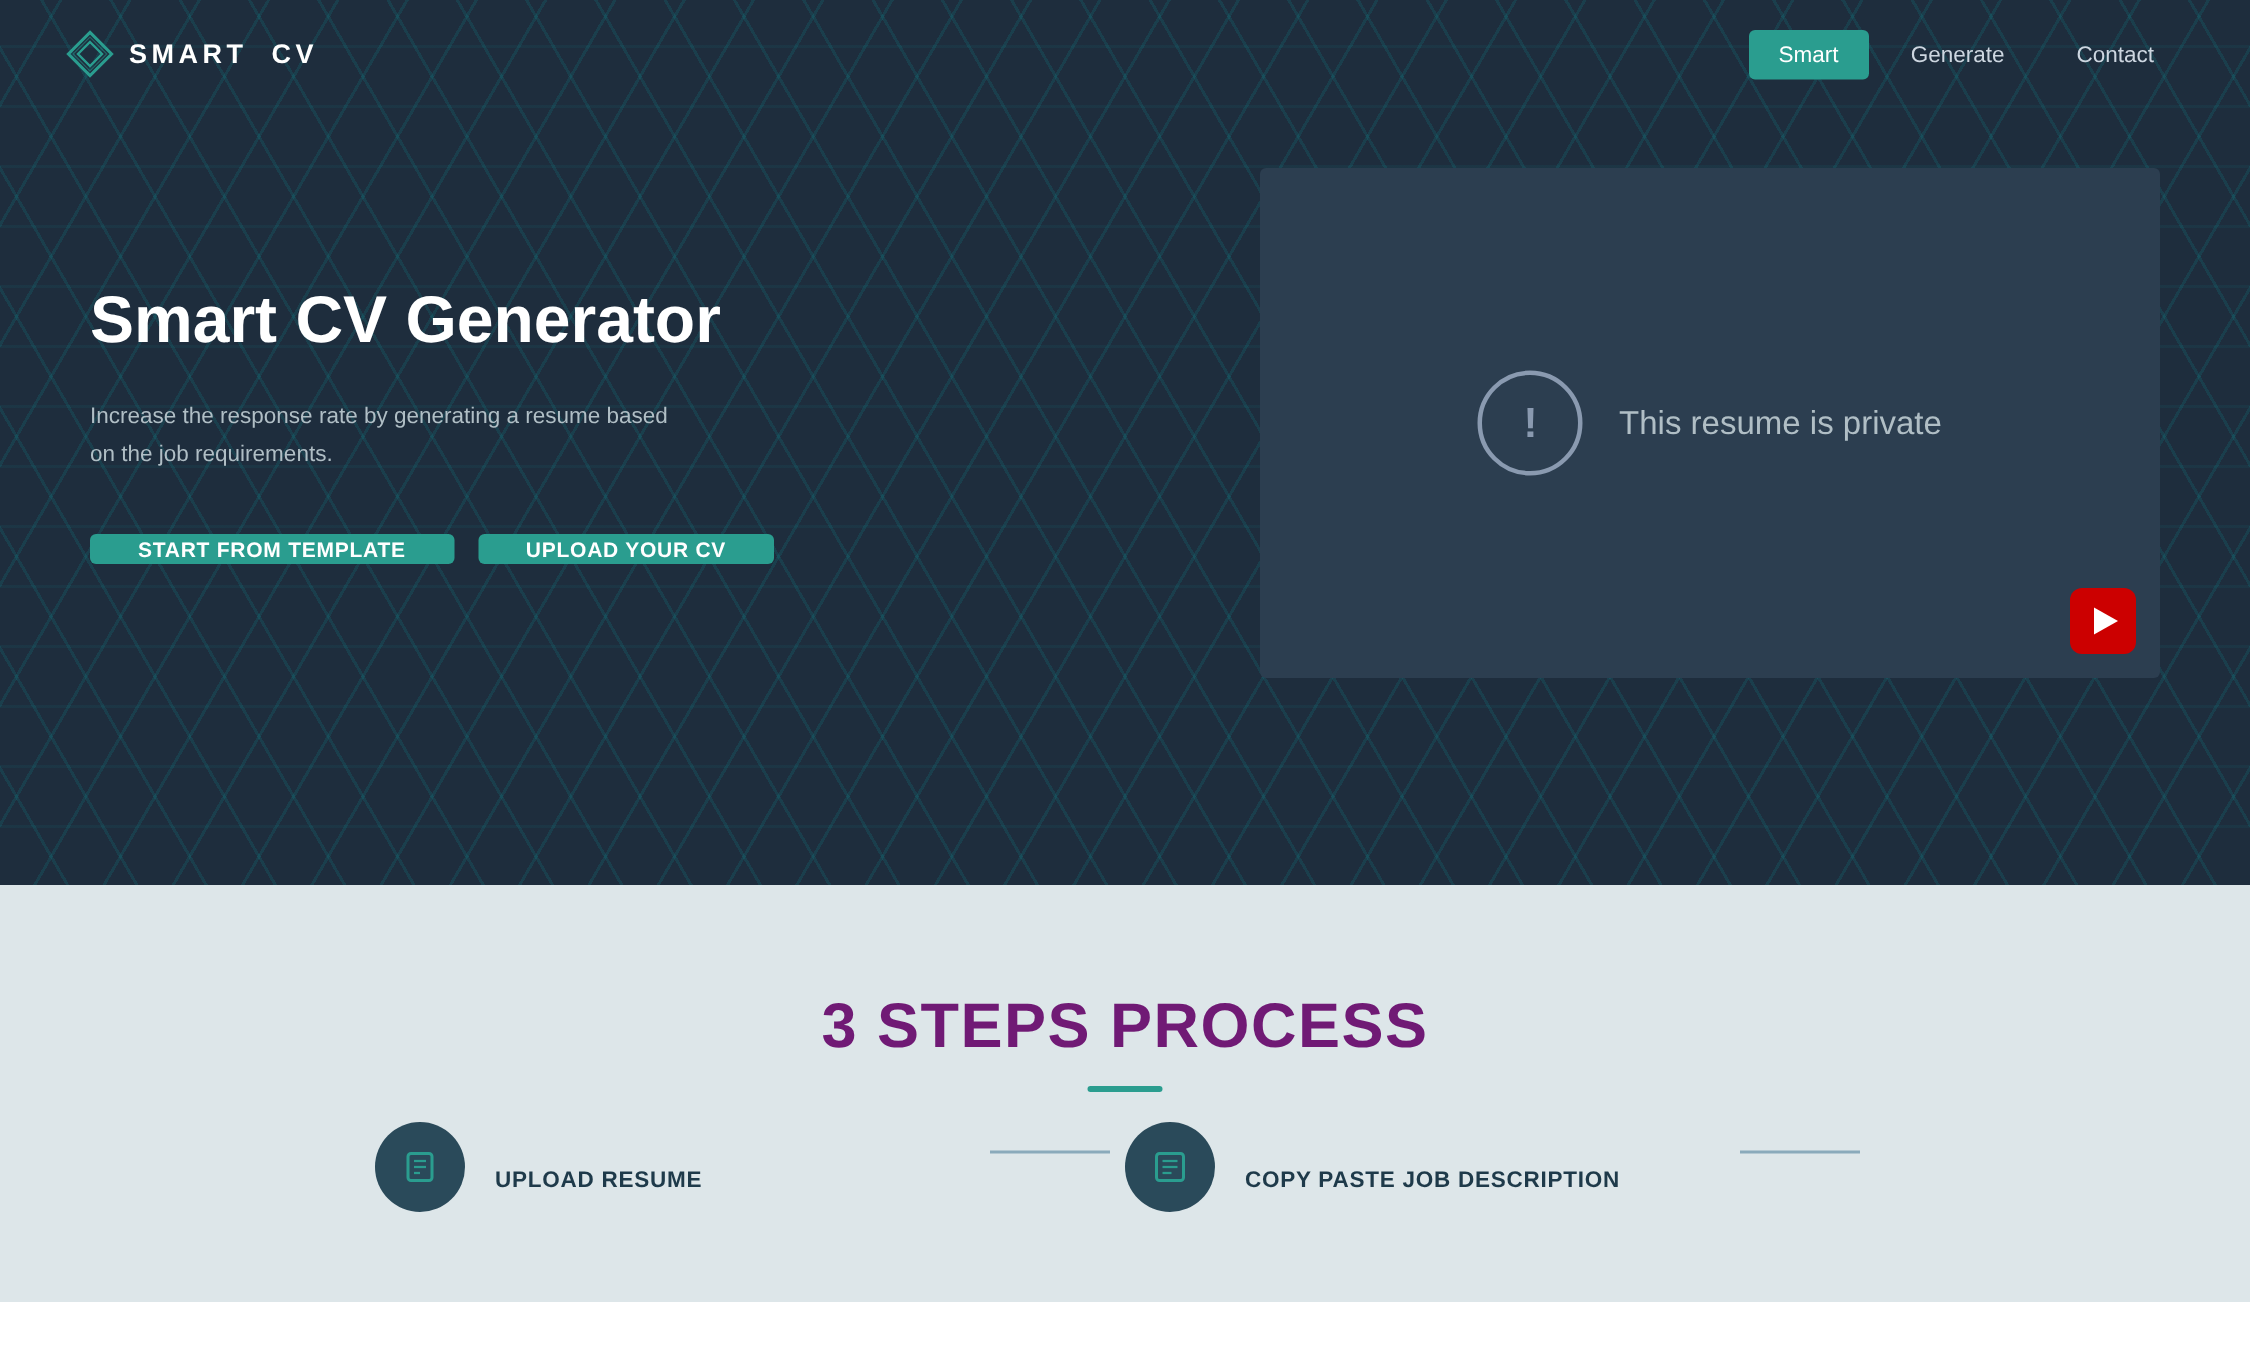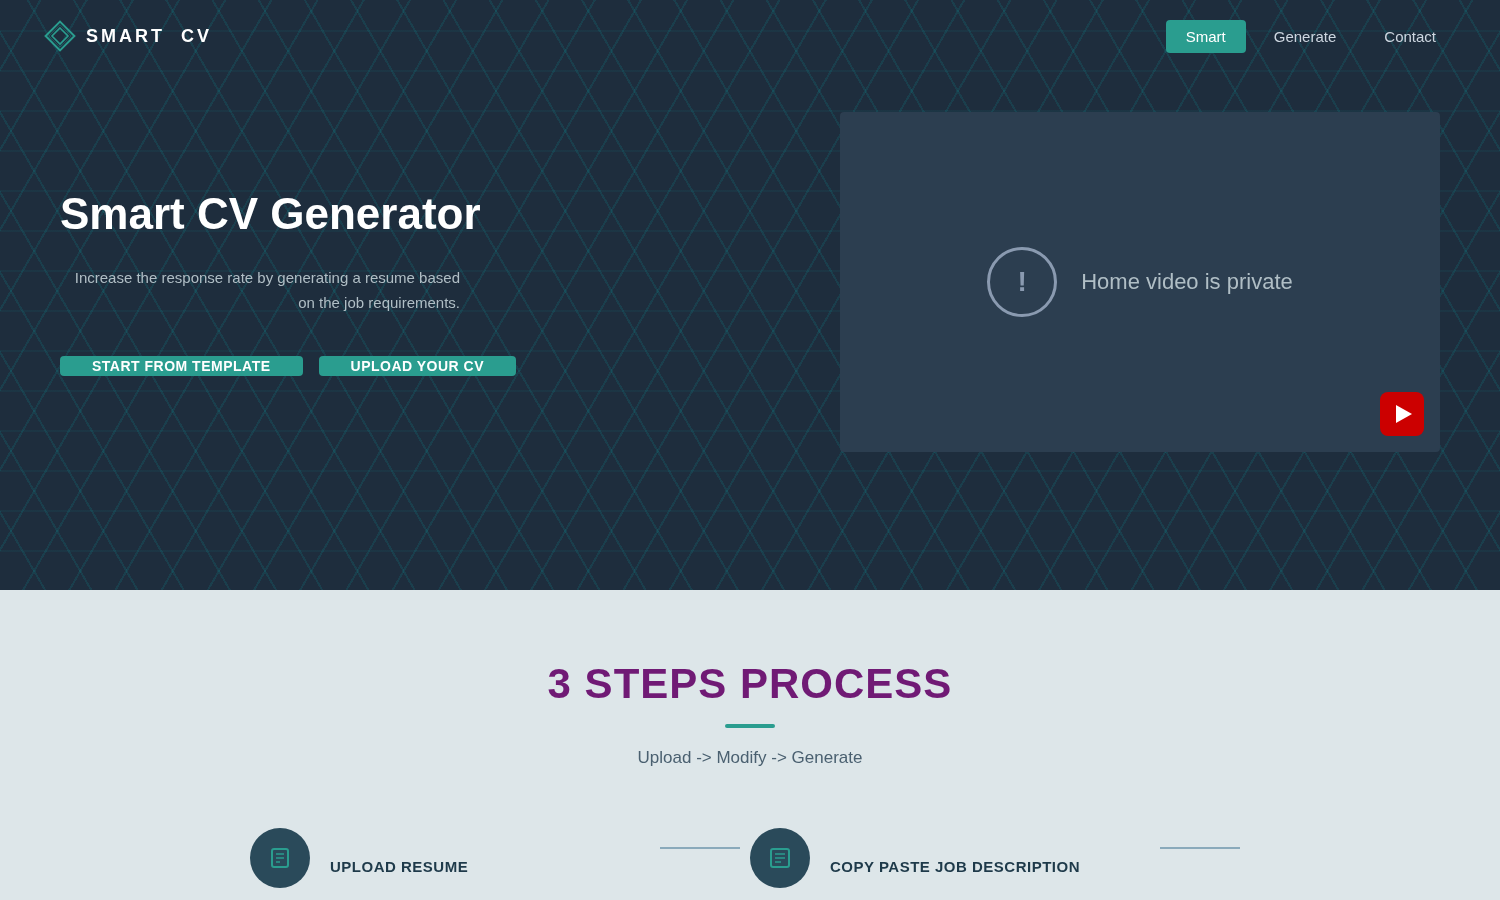--- a/index.html
+++ b/index.html
@@ -107,21 +107,20 @@
       margin-bottom: 24px;
       line-height: 1.2;
     }
 
     .hero-subtitle {
       font-size: 15px;
       color: #b0bec5;
       line-height: 1.7;
       margin-bottom: 40px;
       max-width: 400px;
-      text-align: right;
     }
 
     .hero-buttons {
       display: flex;
       gap: 16px;
     }
 
     .btn-teal {
       background-color: #2a9d8f;
       color: #ffffff;
@@ -303,33 +302,32 @@
       <p class="hero-subtitle">Increase the response rate by generating a resume based on the job requirements.</p>
       <div class="hero-buttons">
         <button class="btn-teal">START FROM TEMPLATE</button>
         <button class="btn-teal">UPLOAD YOUR CV</button>
       </div>
     </div>
 
     <div class="video-container">
       <div class="video-inner">
         <div class="video-private-icon">!</div>
-        <span class="video-private-text">Home video is private</span>
+        <span class="video-private-text">This resume is private</span>
       </div>
       <div class="video-play-btn">
         <div class="play-triangle"></div>
       </div>
     </div>
   </div>
 </section>
 
 <section class="steps-section">
   <h2 class="steps-title">3 STEPS PROCESS</h2>
   <div class="steps-divider"></div>
-  <p class="steps-subtitle">Upload -&gt; Modify -&gt; Generate</p>
 
   <div class="steps-row">
 
     <div class="step-item">
       <div class="step-icon-circle">
         <svg width="24" height="24" viewBox="0 0 24 24" fill="none">
           <rect x="4" y="3" width="16" height="18" rx="2" stroke="#2a9d8f" stroke-width="2"></rect>
           <line x1="8" y1="8" x2="16" y2="8" stroke="#2a9d8f" stroke-width="1.5"></line>
           <line x1="8" y1="12" x2="16" y2="12" stroke="#2a9d8f" stroke-width="1.5"></line>
           <line x1="8" y1="16" x2="12" y2="16" stroke="#2a9d8f" stroke-width="1.5"></line>

